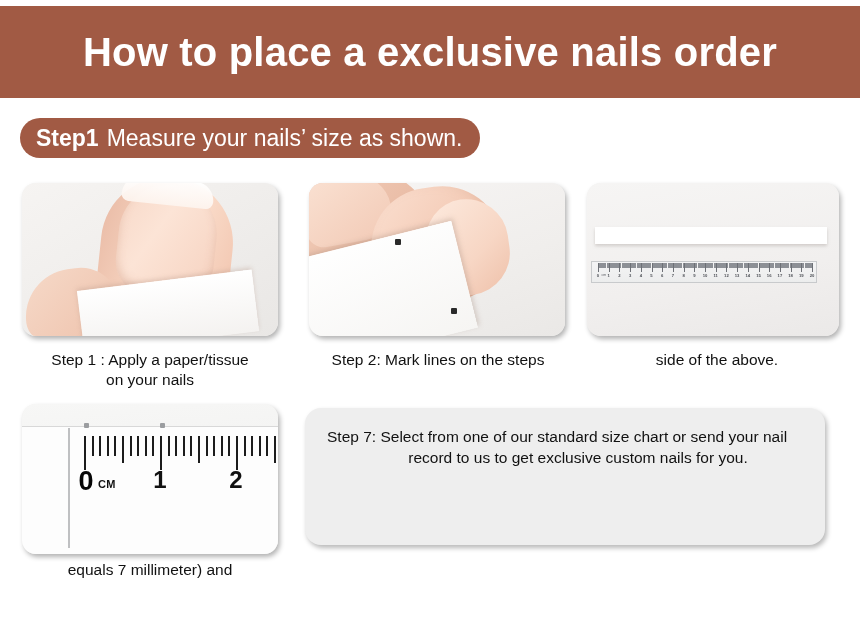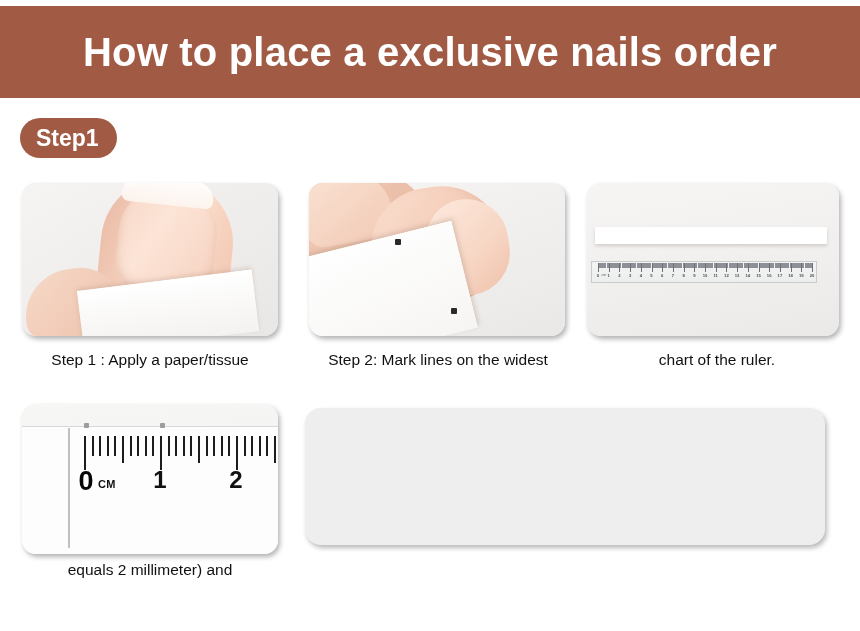--- a/index.html
+++ b/index.html
@@ -318,48 +318,50 @@
 </style>
 </head>
 <body>
 
 <div class="header-banner">
   <div class="header-title">How to place a exclusive nails order</div>
 </div>
 
 <div class="step1-pill">
   <span class="pill-strong">Step1</span>
+  <span class="pill-text">Measure your nails’ size as shown.</span>
 </div>
 
 <div class="card card-1">
   <div class="photo1-bg">
     <div class="p1-finger"></div>
     <div class="p1-nail"></div>
     <div class="p1-nailtip"></div>
     <div class="p1-knuckle"></div>
     <div class="p1-paper"></div>
   </div>
 </div>
 <div class="caption cap-1">
   <div>Step 1 : Apply a paper/tissue</div>
+  <div>on your nails</div>
 </div>
 
 <div class="card card-2">
   <div class="photo2-bg">
     <div class="p2-thumb"></div>
     <div class="p2-thumbnail"></div>
     <div class="p2-finger"></div>
     <div class="p2-fingertip"></div>
     <div class="p2-paper"></div>
     <div class="p2-mark p2-mark-top"></div>
     <div class="p2-mark p2-mark-bot"></div>
   </div>
 </div>
 <div class="caption cap-2">
-  <div>Step 2: Mark lines on the widest</div>
+  <div>Step 2: Mark lines on the steps</div>
 </div>
 
 <div class="card card-3">
   <div class="photo3-bg">
     <div class="p3-paper"></div>
     <div class="p3-ruler">
       <div class="p3-ticks" id="p3-ticks">
           <div class="p3-tick major" style="left: 6px;"></div>
           <div class="p3-tick minor" style="left: 7.07px;"></div>
           <div class="p3-tick minor" style="left: 8.14px;"></div>
@@ -583,21 +585,21 @@
           <div class="p3-num" style="left: 187.9px;">17</div>
           <div class="p3-num" style="left: 198.6px;">18</div>
           <div class="p3-num" style="left: 209.3px;">19</div>
           <div class="p3-num" style="left: 220px;">20</div>
           <div class="p3-cm" style="left: 11.88px;">cm</div>
         </div>
     </div>
   </div>
 </div>
 <div class="caption cap-3">
-  <div>chart of the ruler.</div>
+  <div>side of the above.</div>
 </div>
 
 <div class="card card-4">
   <div class="photo4-bg">
     <div class="p4-body"></div>
     <div class="p4-leftedge"></div>
     <div class="p4-topnotch" style="left:62px"></div>
     <div class="p4-topnotch" style="left:138px"></div>
     <div class="p4-ticks" id="p4-ticks">
         <div class="p4-tick cm" style="left: 62px;"></div>
@@ -629,17 +631,21 @@
       </div>
     <div class="p4-labels" id="p4-labels">
         <div class="p4-zero" style="left: 64px;">0</div>
         <div class="p4-cm" style="left: 76px; top: 12px;">CM</div>
         <div class="p4-label" style="left: 138px;">1</div>
         <div class="p4-label" style="left: 214px;">2</div>
       </div>
   </div>
 </div>
 <div class="caption cap-4">
-  <div>equals 2 millimeter) and</div>
+  <div>equals 7 millimeter) and</div>
 </div>
 
 <div class="steps-box">
+  <div class="steps-line wrap">
+    <span>Step 7: Select from one of our standard size chart or send your nail</span>
+    <span class="indent">record to us to get exclusive custom nails for you.</span>
+  </div>
 </div>
 
 </body></html>

